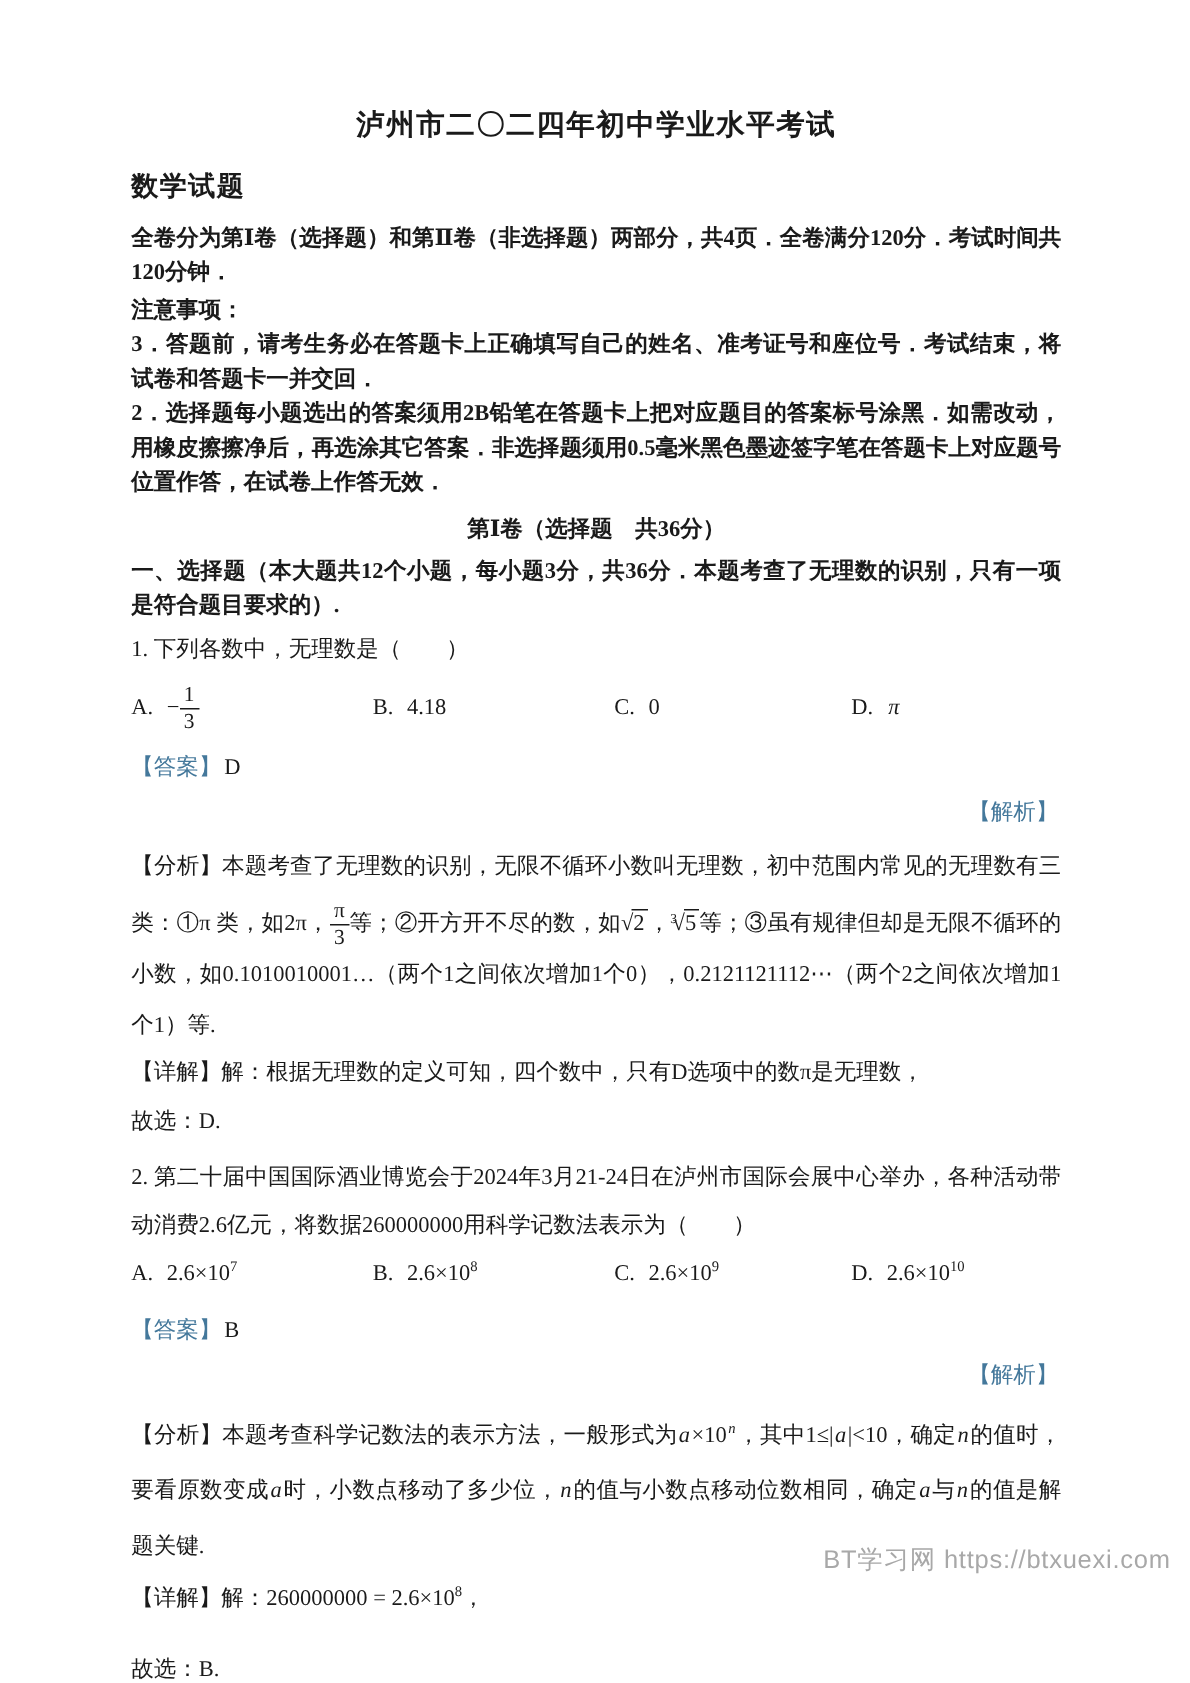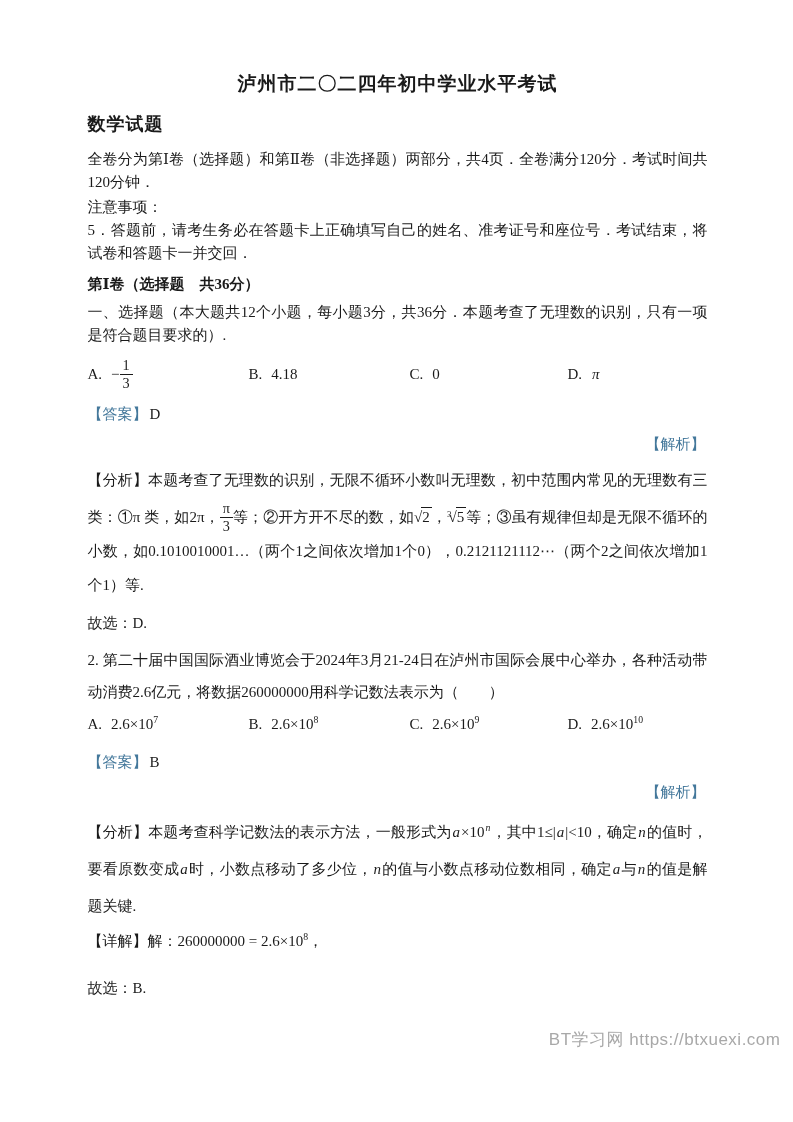--- a/index.html
+++ b/index.html
@@ -19,25 +19,25 @@
 
   .title {
     font-size:19px; font-weight:bold; text-align:center;
     margin-top:13px; letter-spacing:1px; line-height:22px;
   }
   .subtitle {
     font-size:18px; font-weight:bold; 
     margin-top:18px; letter-spacing:1px; line-height:22px;
   }
   .jp { line-height:23px; text-align:justify; }
-  .bold { font-weight:normal; }
+  .bold { font-weight:bold; }
   .intro { margin-top:13px; }
   .notes-heading { margin-top:2px; }
   .section-heading {
-    font-weight:bold; text-align:left; margin-top:8px; line-height:23px;
+    font-weight:bold; text-align:center; margin-top:8px; line-height:23px;
   }
   .part-heading { margin-top:5px; }
 
   .stem { line-height:23px; margin-top:6px; text-align:justify; }
   .q2-stem { margin-top:9px; line-height:32px; }
 
   .opts { display:flex; align-items:center; margin-top:6px; height:42px; }
   .q2-opts { height:26px; margin-top:3px; }
   .opt { width:161px; display:flex; align-items:center; }
   .opt:nth-child(3) { width:158px; }
@@ -80,25 +80,27 @@
 <body>
 
 <div class="page">
   <div class="content">
 
     <h1 class="title">泸州市二〇二四年初中学业水平考试</h1>
     <h2 class="subtitle">数学试题</h2>
 
     <p class="jp bold intro">全卷分为第Ⅰ卷（选择题）和第Ⅱ卷（非选择题）两部分，共4页．全卷满分120分．考试时间共120分钟．</p>
     <p class="jp bold notes-heading">注意事项：</p>
-    <p class="jp bold">5．答题前，请考生务必在答题卡上正确填写自己的姓名、准考证号和座位号．考试结束，将试卷和答题卡一并交回．</p>
+    <p class="jp bold">3．答题前，请考生务必在答题卡上正确填写自己的姓名、准考证号和座位号．考试结束，将试卷和答题卡一并交回．</p>
+    <p class="jp bold">2．选择题每小题选出的答案须用2B铅笔在答题卡上把对应题目的答案标号涂黑．如需改动，用橡皮擦擦净后，再选涂其它答案．非选择题须用0.5毫米黑色墨迹签字笔在答题卡上对应题号位置作答，在试卷上作答无效．</p>
 
     <p class="section-heading">第Ⅰ卷（选择题　共36分）</p>
     <p class="jp bold part-heading">一、选择题（本大题共12个小题，每小题3分，共36分．本题考查了无理数的识别，只有一项是符合题目要求的）.</p>
 
+    <p class="stem">1. 下列各数中，无理数是（　　）</p>
     <div class="opts">
       <span class="opt">
         <span class="opt-label">A.</span>
         <span class="opt-val"><span>−</span><span class="frac"><span class="fr-num">1</span><span class="fr-den">3</span></span></span>
       </span>
       <span class="opt">
         <span class="opt-label">B.</span>
         <span class="opt-val">4.18</span>
       </span>
       <span class="opt">
@@ -109,20 +111,21 @@
         <span class="opt-label">D.</span>
         <span class="opt-val var">π</span>
       </span>
     </div>
 
     <p class="ans"><span class="tag">【答案】</span><span>D</span></p>
     <p class="ans ans-line2"><span class="tag">【解析】</span></p>
 
     <p class="exp q1-analysis"><span>【分析】本题考查了无理数的识别，无限不循环小数叫无理数，初中范围内常见的无理数有三类：①π 类，如2π，</span><span class="frac"><span class="fr-num">π</span><span class="fr-den">3</span></span><span>等；②开方开不尽的数，如</span><span class="sqrt"><span class="rsign">√</span><span class="rad">2</span></span><span>，</span><span class="sqrt"><sup class="ridx">3</sup><span class="rsign">√</span><span class="rad">5</span></span><span>等；③虽有规律但却是无限不循环的小数，如0.1010010001…（两个1之间依次增加1个0），0.2121121112⋯（两个2之间依次增加1个1）等.</span></p>
 
+    <p class="exp q1-detail">【详解】解：根据无理数的定义可知，四个数中，只有D选项中的数π是无理数，</p>
     <p class="concl">故选：D.</p>
 
     <p class="stem q2-stem">2. 第二十届中国国际酒业博览会于2024年3月21-24日在泸州市国际会展中心举办，各种活动带动消费2.6亿元，将数据260000000用科学记数法表示为（　　）</p>
     <div class="opts q2-opts">
       <span class="opt">
         <span class="opt-label">A.</span>
         <span class="opt-val"><span>2.6×10</span><sup class="exp-sup">7</sup></span>
       </span>
       <span class="opt">
         <span class="opt-label">B.</span>

